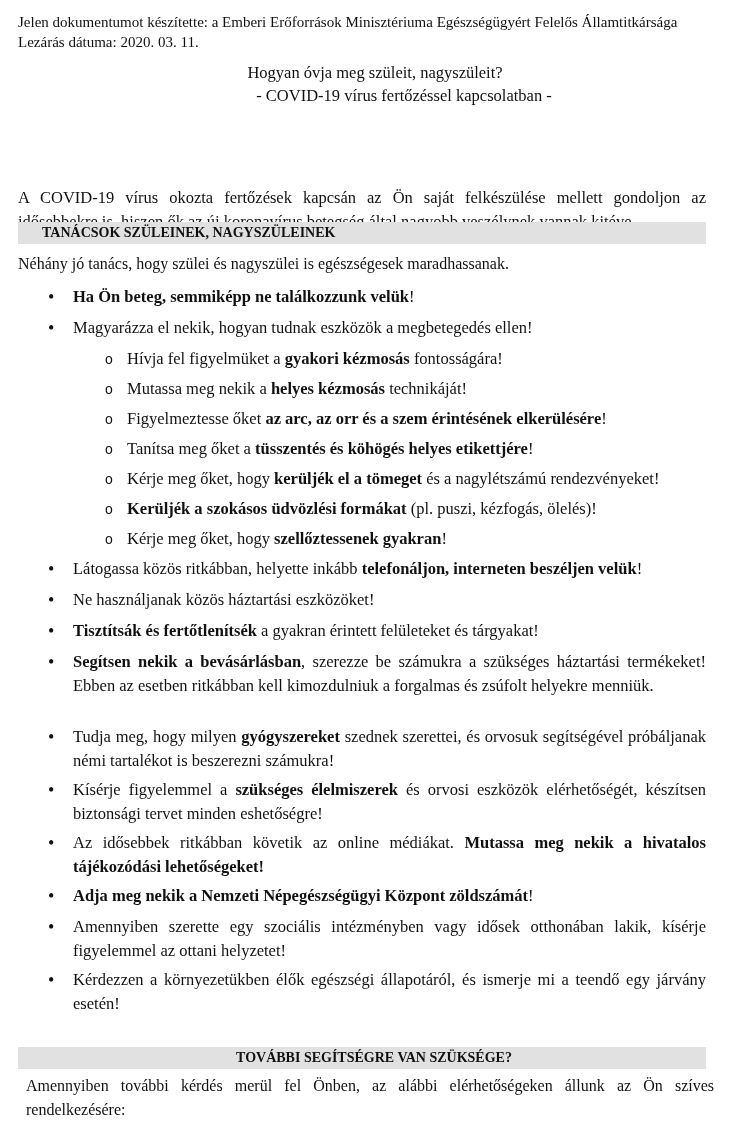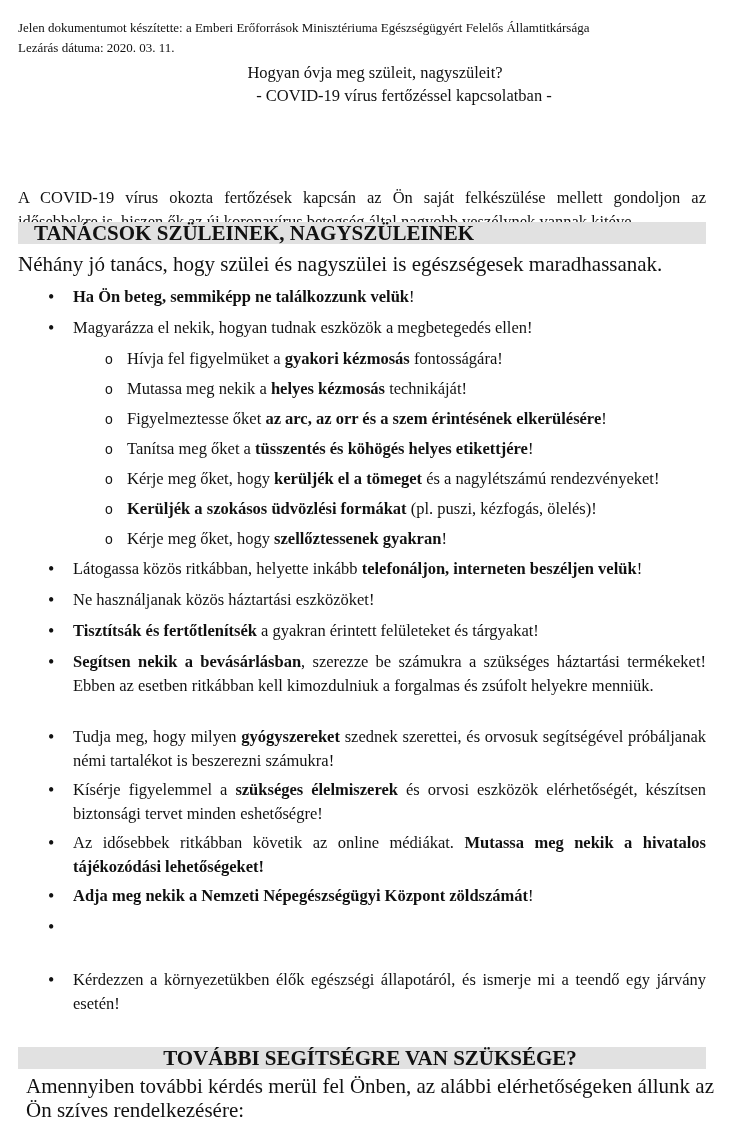--- a/index.html
+++ b/index.html
@@ -2,31 +2,31 @@
 <html><head>
 <meta charset="utf-8">
 <style>
   html, body { margin: 0; padding: 0; background: #ffffff; }
   body {
     width: 750px; height: 1124px; overflow: hidden; position: relative;
     font-family: "Liberation Serif", "DejaVu Serif", serif;
     color: #111111;
   }
   .page { position: absolute; left: 0; top: 0; width: 750px; }
-  .meta { position: absolute; left: 18px; top: 18px; font-size: 13px; line-height: 20px; }
+  .meta { position: absolute; left: 18px; top: 12px; font-size: 15px; line-height: 20px; }
   .title { position: absolute; left: 0; width: 750px; text-align: center; font-size: 16.5px; }
   .title.main { top: 63px; font-weight: normal; }
   .title.sub { top: 86px; padding-left: 29px; }
   .intro { position: absolute; left: 18px; width: 688px; top: 150px; font-size: 16.5px; line-height: 24px; text-align: justify; margin-top: 36px; }
   .section-bar {
     position: absolute; left: 18px; width: 688px; height: 22px;
-    background: #e1e1e1; font-weight: bold; font-size: 21px; line-height: 22px;
-    padding-left: 16px; box-sizing: border-box;
+    background: #e1e1e1; font-weight: bold; font-size: 14px; line-height: 22px;
+    padding-left: 24px; box-sizing: border-box;
   }
-  .lead { position: absolute; left: 18px; width: 688px; font-size: 21px; line-height: 24px; text-align: justify; }
+  .lead { position: absolute; left: 18px; width: 688px; font-size: 16px; line-height: 24px; text-align: justify; }
   .item { position: absolute; font-size: 16.5px; line-height: 24px; text-align: justify; }
   .item.l1 { left: 73px; width: 633px; }
   .item.l2 { left: 127px; width: 600px; }
   .marker { position: absolute; font-size: 16px; line-height: 24px; }
   .marker.dot { left: -25px; font-size: 18px; }
   .marker.circ { left: -22px; font-size: 14px; font-family: "Liberation Sans", sans-serif; }
   b { font-weight: bold; }
 </style>
 </head>
 <body>
@@ -56,19 +56,19 @@
   <div class="item l2" style="top:497px;"><span class="marker circ">o</span><b>Kerüljék a szokásos üdvözlési formákat</b><span> (pl. puszi, kézfogás, ölelés)!</span></div>
   <div class="item l2" style="top:527px;"><span class="marker circ">o</span><span>Kérje meg őket, hogy </span><b>szellőztessenek gyakran</b><span>!</span></div>
   <div class="item l1" style="top:557px;"><span class="marker dot">•</span><span>Látogassa közös ritkábban, helyette inkább </span><b>telefonáljon, interneten beszéljen velük</b><span>!</span></div>
   <div class="item l1" style="top:588px;"><span class="marker dot">•</span><span>Ne használjanak közös háztartási eszközöket!</span></div>
   <div class="item l1" style="top:619px;"><span class="marker dot">•</span><b>Tisztítsák és fertőtlenítsék</b><span> a gyakran érintett felületeket és tárgyakat!</span></div>
   <div class="item l1" style="top:650px;"><span class="marker dot">•</span><b>Segítsen nekik a bevásárlásban</b><span>, szerezze be számukra a szükséges háztartási termékeket! Ebben az esetben ritkábban kell kimozdulniuk a forgalmas és zsúfolt helyekre menniük.</span></div>
   <div class="item l1" style="top:725px;"><span class="marker dot">•</span><span>Tudja meg, hogy milyen </span><b>gyógyszereket</b><span> szednek szerettei, és orvosuk segítségével próbáljanak némi tartalékot is beszerezni számukra!</span></div>
   <div class="item l1" style="top:778px;"><span class="marker dot">•</span><span>Kísérje figyelemmel a </span><b>szükséges élelmiszerek</b><span> és orvosi eszközök elérhetőségét, készítsen biztonsági tervet minden eshetőségre!</span></div>
   <div class="item l1" style="top:831px;"><span class="marker dot">•</span><span>Az idősebbek ritkábban követik az online médiákat. </span><b>Mutassa meg nekik a hivatalos tájékozódási lehetőségeket!</b></div>
   <div class="item l1" style="top:884px;"><span class="marker dot">•</span><b>Adja meg nekik a Nemzeti Népegészségügyi Központ zöldszámát</b><span>!</span></div>
-  <div class="item l1" style="top:915px;"><span class="marker dot">•</span></div>
+  <div class="item l1" style="top:915px;"><span class="marker dot">•</span><span>Amennyiben szerette egy szociális intézményben vagy idősek otthonában lakik, kísérje figyelemmel az ottani helyzetet!</span></div>
   <div class="item l1" style="top:968px;"><span class="marker dot">•</span><span>Kérdezzen a környezetükben élők egészségi állapotáról, és ismerje mi a teendő egy járvány esetén!</span></div>
 
   <div class="section-bar" style="top:1047px;text-align:center;">TOVÁBBI SEGÍTSÉGRE VAN SZÜKSÉGE?</div>
   <div class="lead" style="top:1074px;margin-left:8px;">Amennyiben további kérdés merül fel Önben, az alábbi elérhetőségeken állunk az Ön szíves rendelkezésére:</div>
 
 </div>
 
 </body></html>

